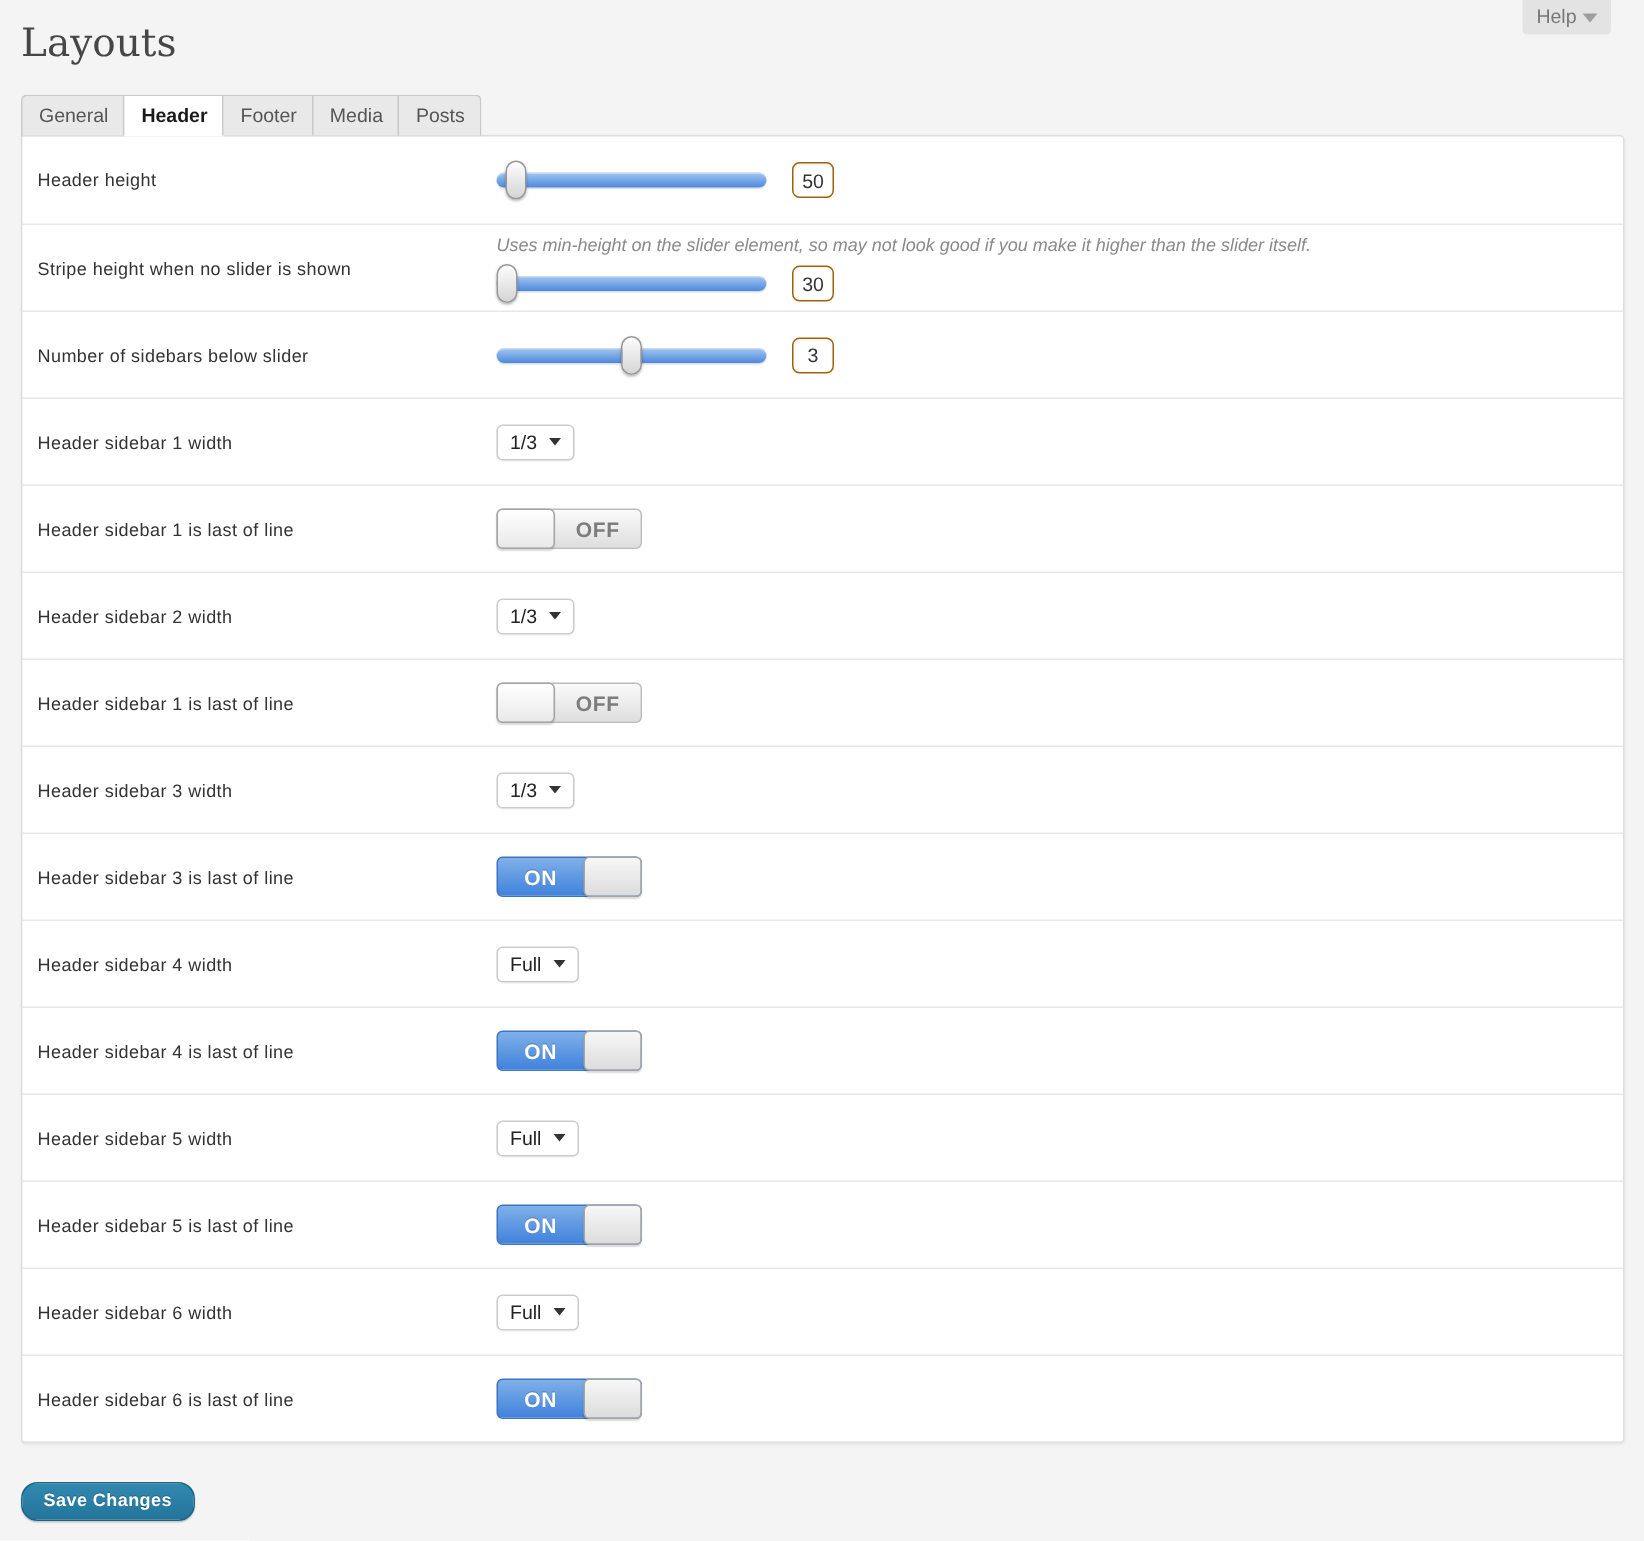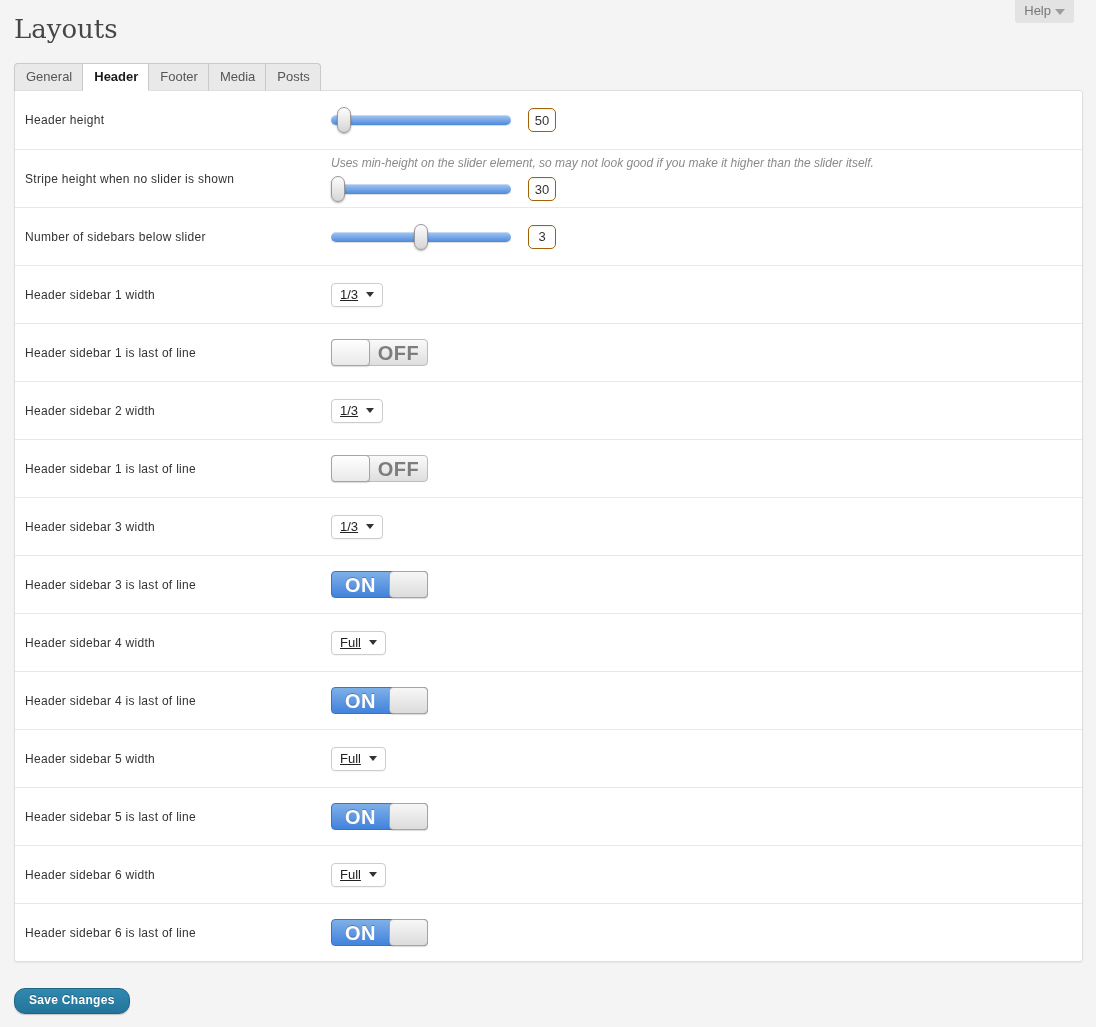--- a/index.html
+++ b/index.html
@@ -143,21 +143,20 @@
     align-items: center;
     gap: 8px;
     padding: 3px 8px 4px 8px;
     border: 1px solid #ccc;
     border-radius: 4px;
     background: #fff;
     font-size: 13px;
     color: #222;
     cursor: pointer;
     box-shadow: 0 1px 1px rgba(0,0,0,0.04);
-    text-decoration: underline;
   }
   .select-caret {
     width: 0; height: 0;
     border-left: 4px solid transparent;
     border-right: 4px solid transparent;
     border-top: 5px solid #333;
     margin-top: 1px;
   }
   
   .toggle {
@@ -175,21 +174,21 @@
     width: 39px;
     border-radius: 4px;
     border: 1px solid #a5a5a5;
     background: linear-gradient(#ffffff, #e9e9e9);
     box-shadow: 0 1px 1px rgba(0,0,0,0.15);
   }
   .toggle .toggle-text {
     flex: 1;
     text-align: center;
     line-height: 27px;
-    font-size: 20px;
+    font-size: 14px;
     font-weight: bold;
     letter-spacing: 0.5px;
     user-select: none;
   }
   .toggle.off {
     background: linear-gradient(#fafafa, #dedede);
     border: 1px solid #bbb;
   }
   .toggle.off .toggle-handle { left: -1px; }
   .toggle.off .toggle-text { color: #7d7d7d; margin-left: 38px; }

